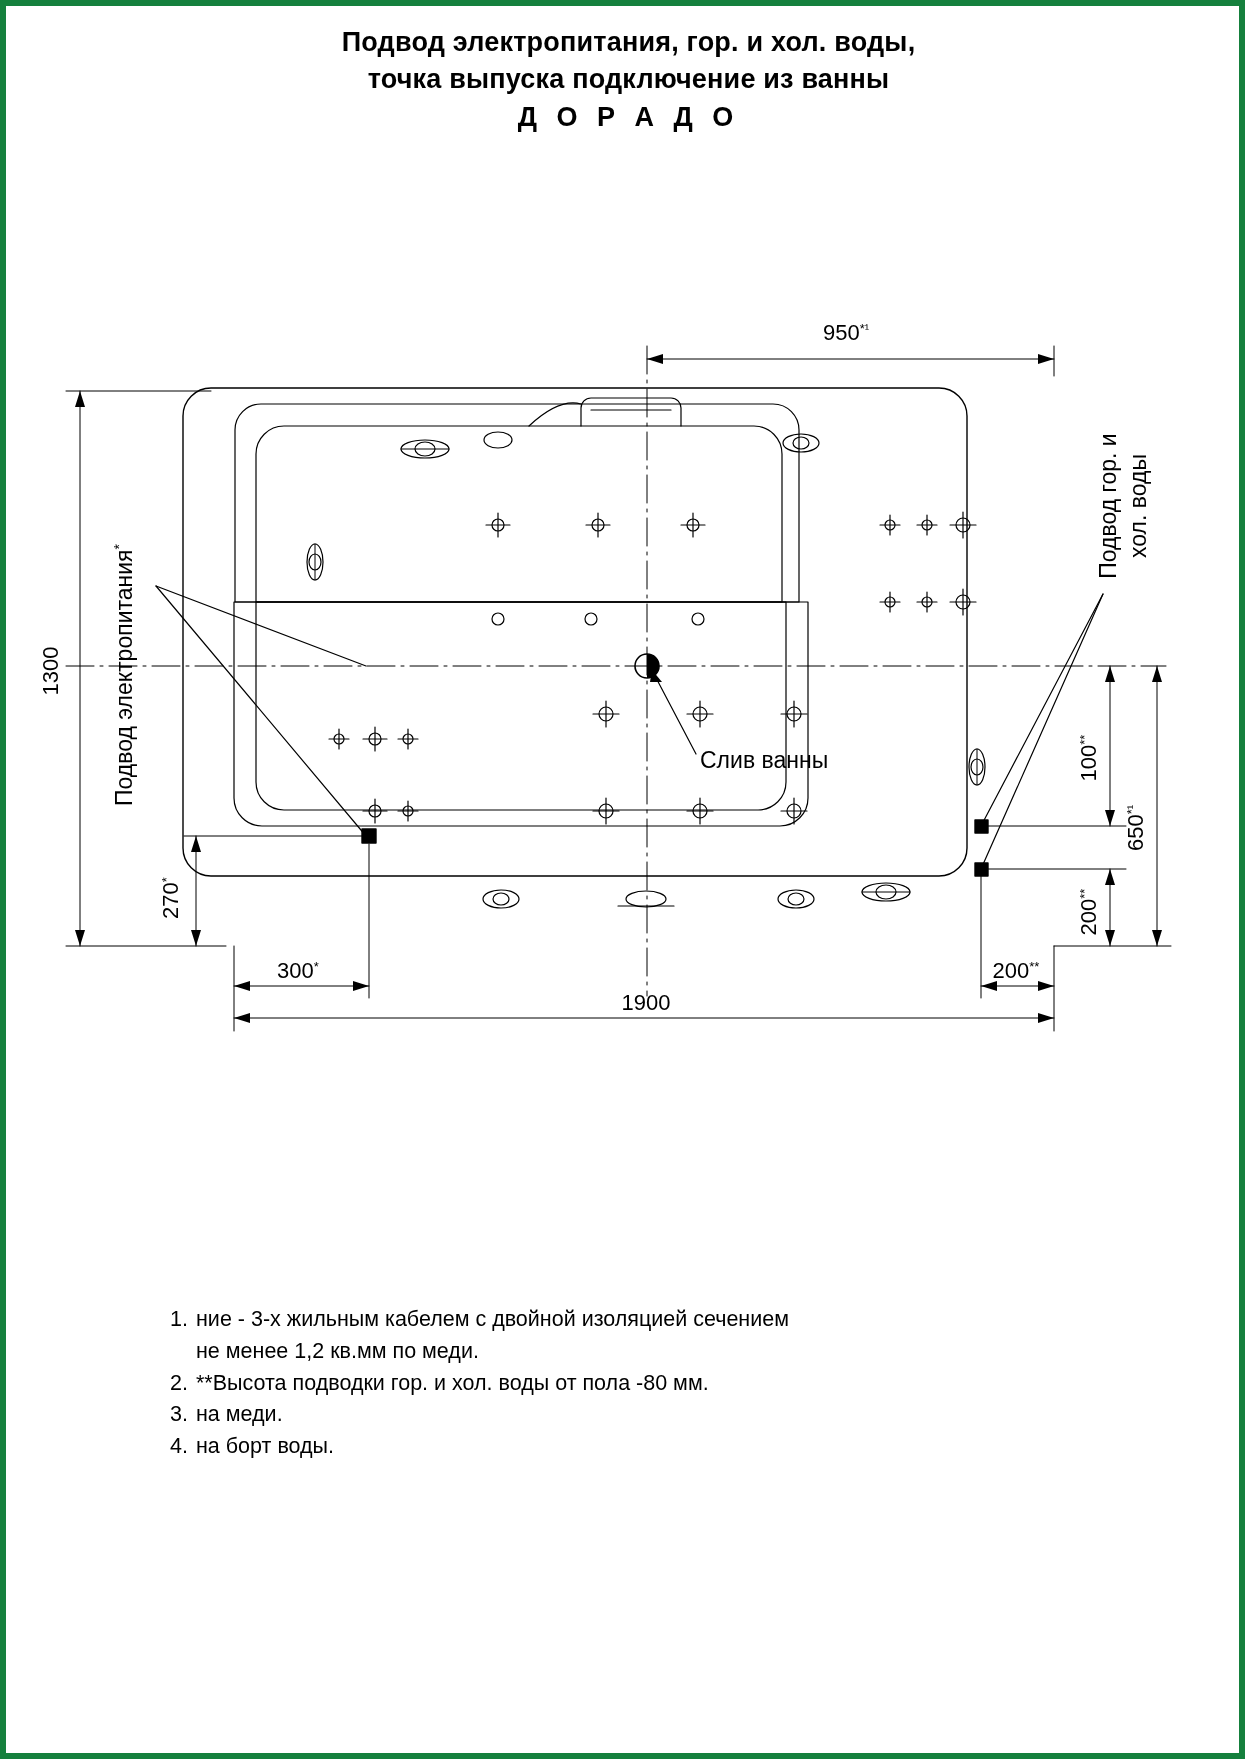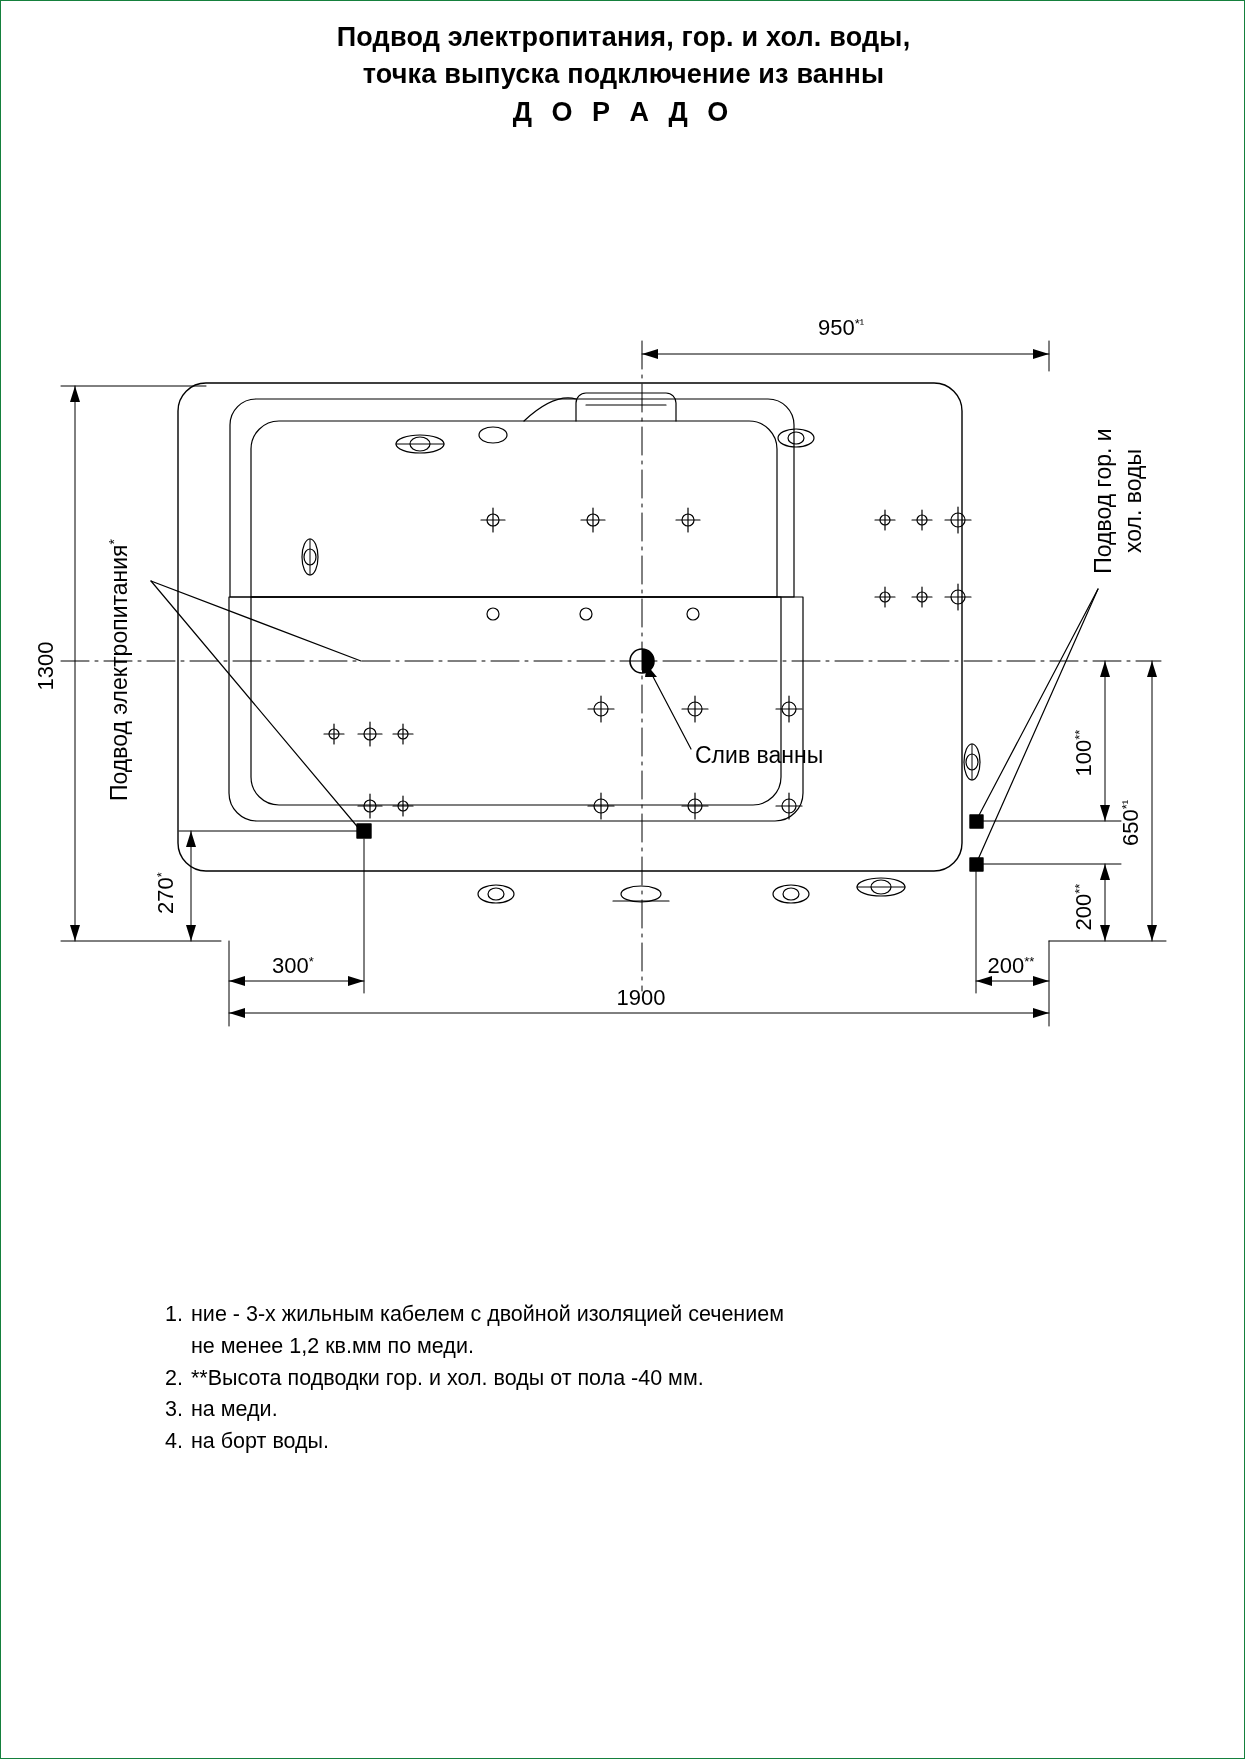--- a/index.html
+++ b/index.html
@@ -9,21 +9,21 @@
   }
   body {
     font-family: "Liberation Sans", sans-serif;
     color: #000000;
   }
   #page {
     position: relative;
     width: 1245px;
     height: 1759px;
     background: #ffffff;
-    border: 1px solid #15803d;
+    border: 6px solid #15803d;
     box-sizing: border-box;
     overflow: hidden;
   }
   .title-block {
     position: absolute;
     top: 18px;
     left: 0;
     width: 1245px;
     text-align: center;
     font-size: 27px;
@@ -342,21 +342,21 @@
       <div class="note-num">1.</div>
       <div class="note-body">
         <div>ние - 3-х жильным кабелем с двойной изоляцией сечением</div>
         <div>не менее 1,2 кв.мм по меди.</div>
       </div>
     </div>
 
     <div class="note-row">
       <div class="note-num">2.</div>
       <div class="note-body">
-        <div>**Высота подводки гор. и хол. воды от пола -40 мм.</div>
+        <div>**Высота подводки гор. и хол. воды от пола -80 мм.</div>
       </div>
     </div>
 
     <div class="note-row">
       <div class="note-num">3.</div>
       <div class="note-body">
         <div>на меди.</div>
       </div>
     </div>
 

